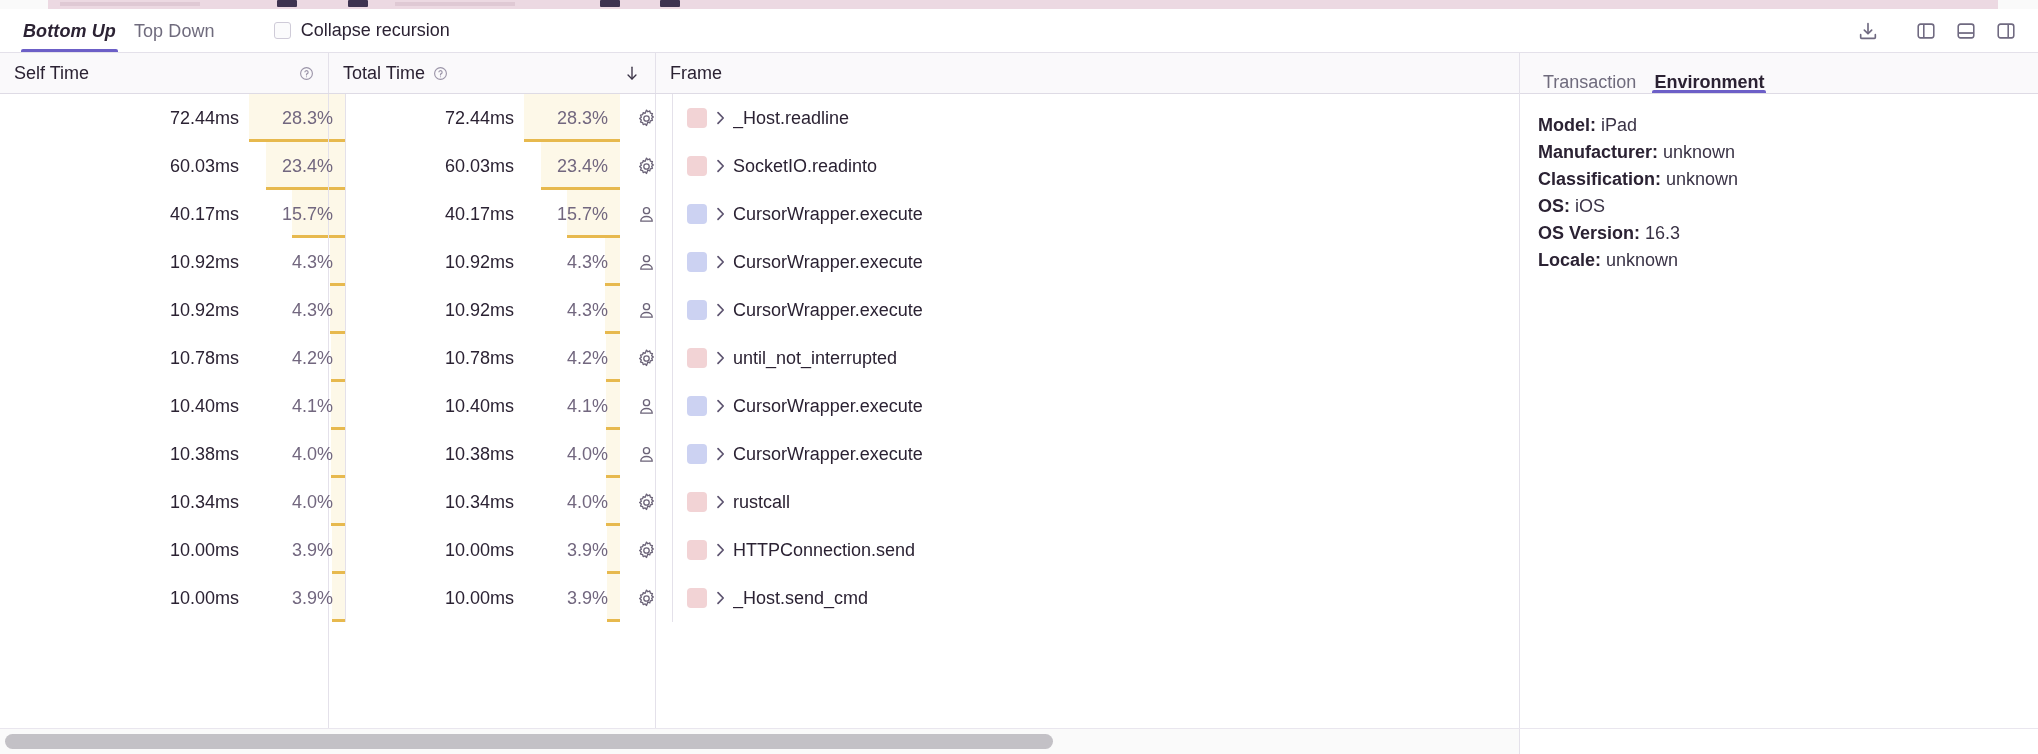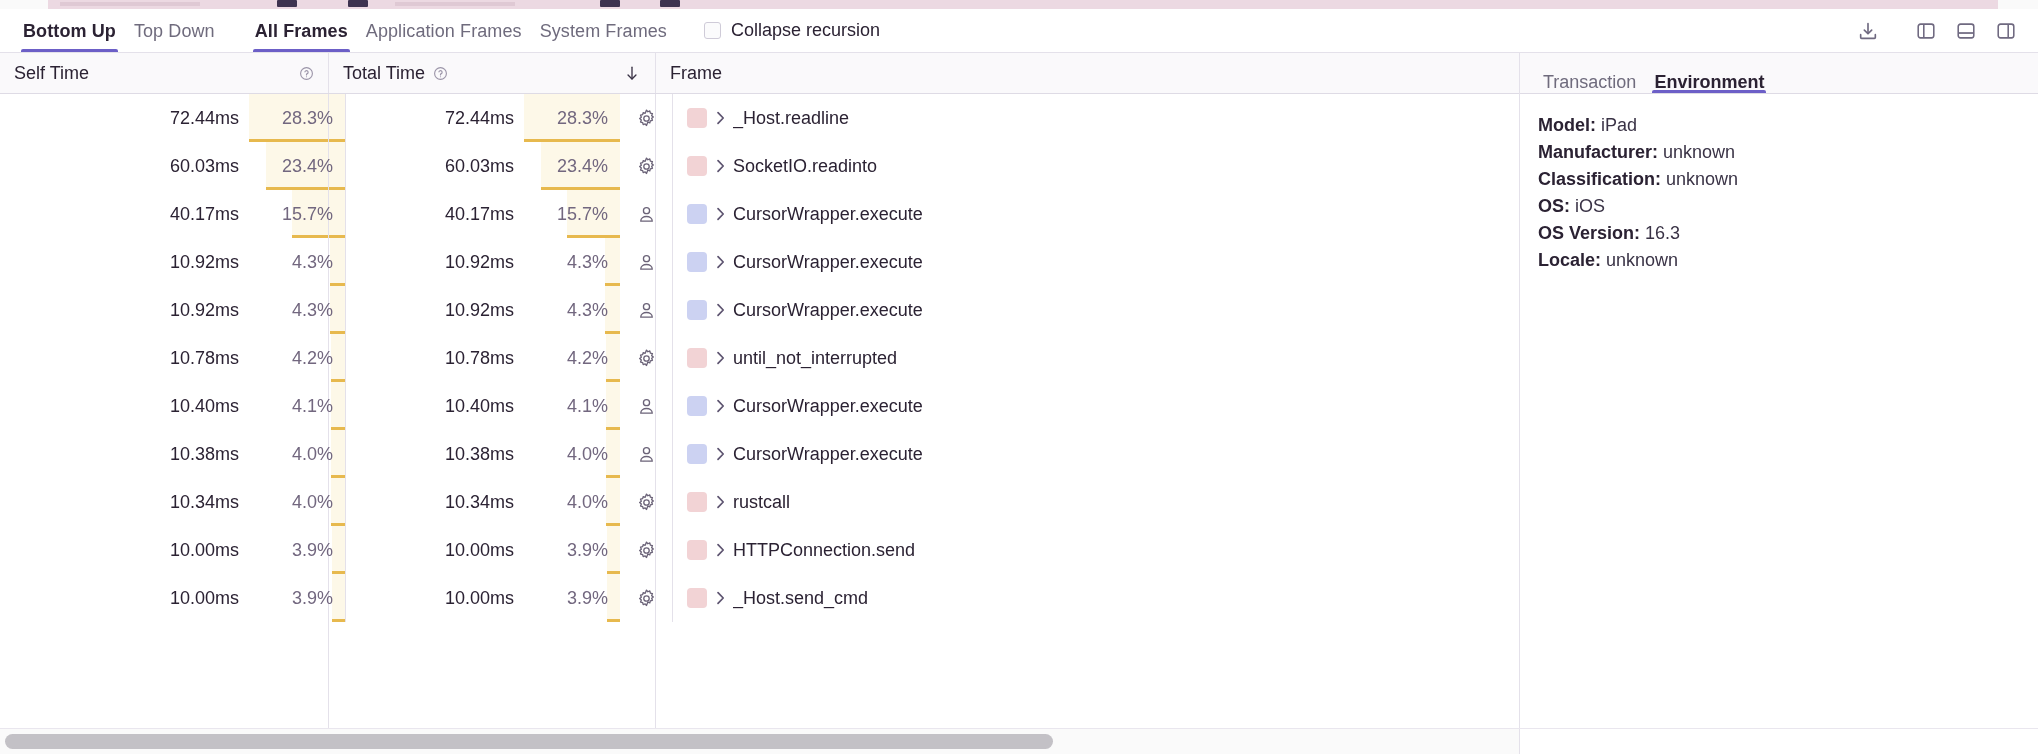--- a/index.html
+++ b/index.html
@@ -79,20 +79,21 @@
     font-size: 18px;
     line-height: 1;
     color: #6f6b7d;
     cursor: pointer;
     white-space: nowrap;
     letter-spacing: 0.1px;
   }
   .tab.active {
     color: #2b2233;
     font-weight: bold;
+    font-style: italic;
   }
   .tab.active::after {
     content: "";
     position: absolute;
     left: 7px; right: 7px;
     bottom: 0;
     height: 3px;
     background: #6c5fc7;
     border-radius: 2px 2px 0 0;
   }
@@ -410,31 +411,20 @@
         <div class="tab active">
           <span>Bottom Up</span>
         </div>
         <div class="tab">
           <span>Top Down</span>
         </div>
       </div>
 
       <div class="tgroup-gap"></div>
 
-      <div class="tgroup">
-        <div class="tab active">
-          <span>All Frames</span>
-        </div>
-        <div class="tab">
-          <span>Application Frames</span>
-        </div>
-        <div class="tab">
-          <span>System Frames</span>
-        </div>
-      </div>
 
       <label class="checkrow">
         <span class="checkbox"></span>
         <span class="checkrow-label">Collapse recursion</span>
       </label>
 
     </div>
 
     <div class="toolbar-right">
 

